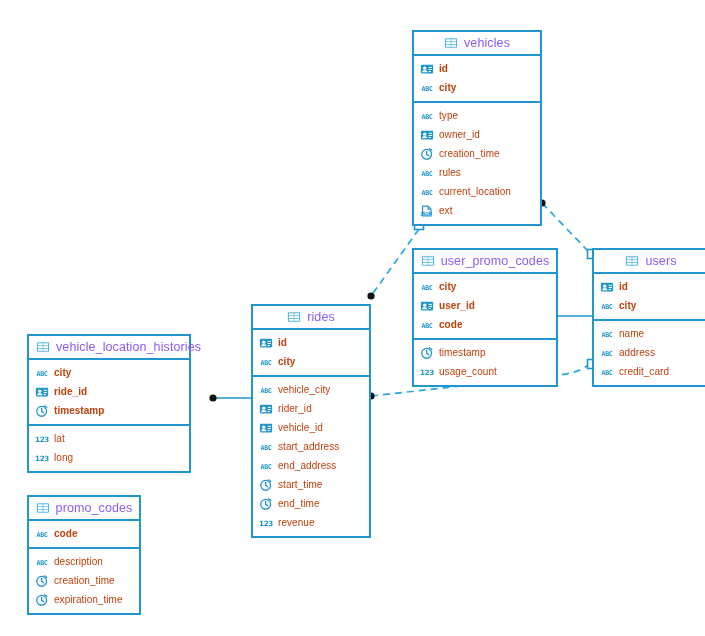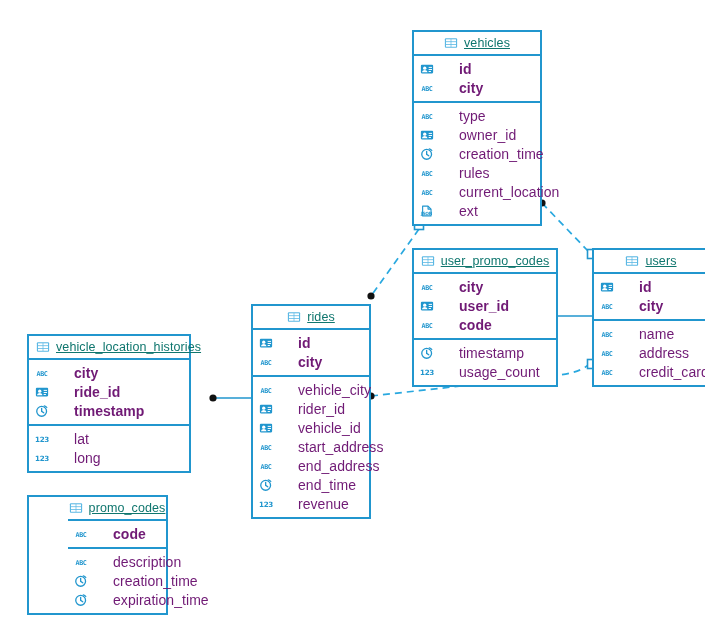--- a/index.html
+++ b/index.html
@@ -25,29 +25,29 @@
     display:flex;align-items:center;justify-content:center;
     gap:6px;
     padding:0 7px;
     border-bottom:2px solid #2196ce;
     box-sizing:border-box;
     background:#ffffff;
     white-space:nowrap;
   }
   .t-header.left{justify-content:flex-start;}
   .t-title{
-    font-size:12.5px;color:#0f766e;letter-spacing:.1px;text-decoration:underline;
+    font-size:12.5px;color:#8b5cf6;letter-spacing:.1px;
   }
   .t-section{padding:3px 0 4px 0;}
   .t-section + .t-section{border-top:2px solid #2196ce;}
   .t-row{
     display:flex;align-items:center;gap:5px;
     height:19px;padding:0 6px;white-space:nowrap;
   }
-  .f-name{font-size:14px;color:#701a75;letter-spacing:.05px;margin-left:20px;}
+  .f-name{font-size:10px;color:#c2410c;letter-spacing:.05px;}
   .pk .f-name{font-weight:bold;}
 
   
   .ic{width:14px;height:14px;flex:0 0 14px;display:block;}
 
   
   .dot{fill:#111111;}
   .sq{fill:#ffffff;stroke:#2196ce;stroke-width:1.6;}
   .edge-solid{stroke:#2196ce;stroke-width:1.6;fill:none;}
   .edge-dash{stroke:#29a8df;stroke-width:1.7;fill:none;stroke-dasharray:7 5;}
@@ -344,20 +344,28 @@
               <text x="8" y="11" text-anchor="middle" font-family="DejaVu Sans Mono, monospace" font-size="7.6" font-weight="bold" fill="#2196ce" letter-spacing="-0.3">ABC</text>
             </svg>
             <span class="f-name">end_address</span>
           </div>
           <div class="t-row">
             <svg class="ic" viewBox="0 0 16 16">
               <circle cx="7.6" cy="8.4" r="5.6" fill="none" stroke="#2196ce" stroke-width="1.5"></circle>
               <path d="M7.6 4.9v3.5l2.4 1.7" fill="none" stroke="#2196ce" stroke-width="1.5" stroke-linecap="round"></path>
               <path d="M10.6 2.1c1.4.2 2.4 1 2.9 1.9" fill="none" stroke="#2196ce" stroke-width="1.4" stroke-linecap="round"></path>
             </svg>
+            <span class="f-name">start_time</span>
+          </div>
+          <div class="t-row">
+            <svg class="ic" viewBox="0 0 16 16">
+              <circle cx="7.6" cy="8.4" r="5.6" fill="none" stroke="#2196ce" stroke-width="1.5"></circle>
+              <path d="M7.6 4.9v3.5l2.4 1.7" fill="none" stroke="#2196ce" stroke-width="1.5" stroke-linecap="round"></path>
+              <path d="M10.6 2.1c1.4.2 2.4 1 2.9 1.9" fill="none" stroke="#2196ce" stroke-width="1.4" stroke-linecap="round"></path>
+            </svg>
             <span class="f-name">end_time</span>
           </div>
           <div class="t-row">
             <svg class="ic" viewBox="0 0 16 16">
               <text x="8" y="11.4" text-anchor="middle" font-family="DejaVu Sans, sans-serif" font-size="8.2" font-weight="bold" fill="#2196ce" letter-spacing="-0.4">123</text>
             </svg>
             <span class="f-name">revenue</span>
           </div>
         </div>
       </div>
@@ -409,21 +417,21 @@
             <span class="f-name">lat</span>
           </div>
           <div class="t-row">
             <svg class="ic" viewBox="0 0 16 16">
               <text x="8" y="11.4" text-anchor="middle" font-family="DejaVu Sans, sans-serif" font-size="8.2" font-weight="bold" fill="#2196ce" letter-spacing="-0.4">123</text>
             </svg>
             <span class="f-name">long</span>
           </div>
         </div>
       </div>
-      <div class="table" style="left: 27px; top: 495px; width: 141px; padding-left: 39px;">
+      <div class="table" style="left: 27px; top: 495px; width: 114px;">
         <div class="t-header">
           <svg class="ic" viewBox="0 0 16 16">
             <rect x="1" y="2.5" width="14" height="11" rx="1.2" fill="#5bb8e4"></rect>
             <rect x="2.3" y="3.8" width="5.3" height="2.3" fill="#fff"></rect>
             <rect x="8.4" y="3.8" width="5.3" height="2.3" fill="#fff"></rect>
             <rect x="2.3" y="7" width="5.3" height="2.2" fill="#fff"></rect>
             <rect x="8.4" y="7" width="5.3" height="2.2" fill="#fff"></rect>
             <rect x="2.3" y="10.1" width="5.3" height="2.2" fill="#fff"></rect>
             <rect x="8.4" y="10.1" width="5.3" height="2.2" fill="#fff"></rect>
           </svg>

